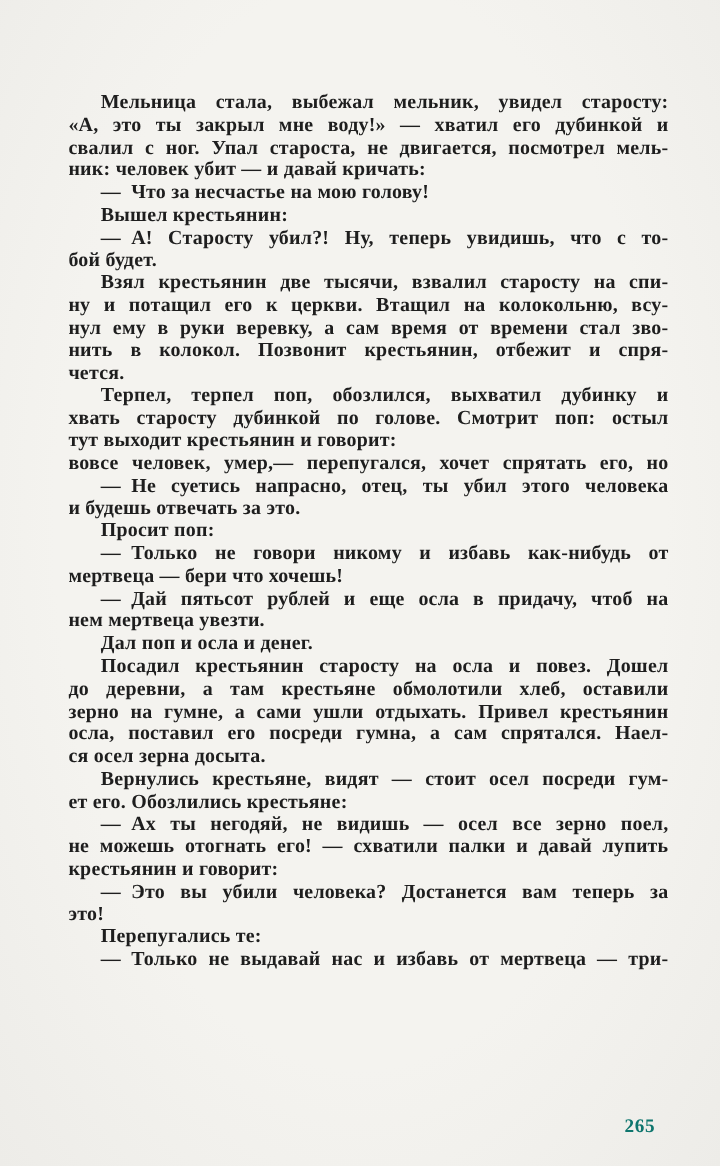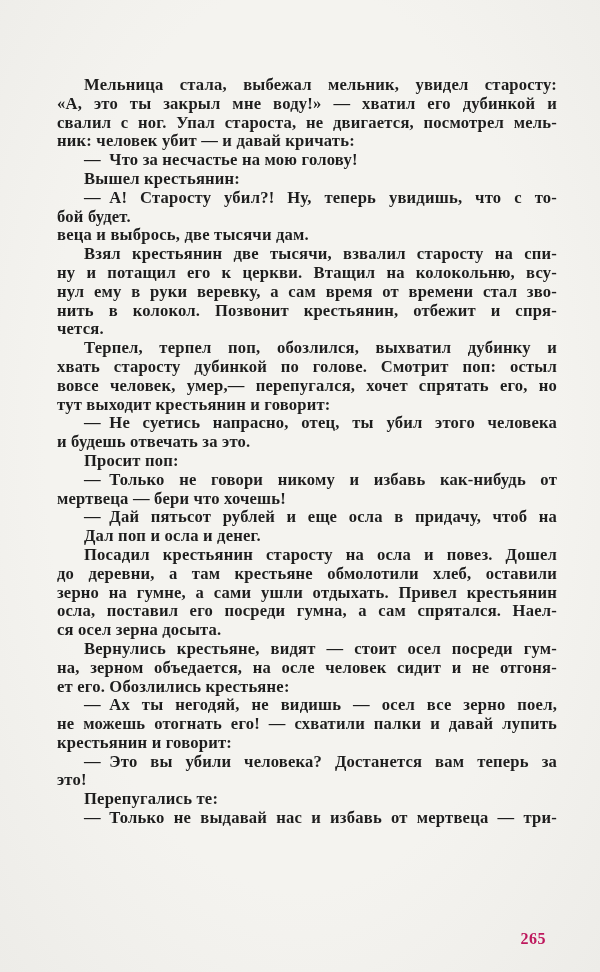--- a/index.html
+++ b/index.html
@@ -46,21 +46,21 @@
   .line.last {
     text-align-last: left;
   }
   .page-number {
     position: absolute;
     top: 896px;
     right: 54px;
     font-size: 16px;
     font-weight: 600;
     letter-spacing: 0.5px;
-    color: #be185d;
+    color: #0f766e;
   }
 </style>
 </head>
 <body>
 
 <div class="page">
   <div class="text-block">
       <div class="paragraph">
         <div class="line first">Мельница стала, выбежал мельник, увидел старосту:</div>
         <div class="line">«А, это ты закрыл мне воду!» — хватил его дубинкой и</div>
@@ -71,62 +71,61 @@
         <div class="line first last">— Что за несчастье на мою голову!</div>
       </div>
       <div class="paragraph">
         <div class="line first last">Вышел крестьянин:</div>
       </div>
       <div class="paragraph">
         <div class="line first">— А! Старосту убил?! Ну, теперь увидишь, что с то-</div>
         <div class="line last">бой будет.</div>
       </div>
       <div class="paragraph">
-        <div class="line last">веца и выбрось, две тысячи дам.</div>
       </div>
       <div class="paragraph">
         <div class="line first">Взял крестьянин две тысячи, взвалил старосту на спи-</div>
         <div class="line">ну и потащил его к церкви. Втащил на колокольню, всу-</div>
         <div class="line">нул ему в руки веревку, а сам время от времени стал зво-</div>
         <div class="line">нить в колокол. Позвонит крестьянин, отбежит и спря-</div>
         <div class="line last">чется.</div>
       </div>
       <div class="paragraph">
         <div class="line first">Терпел, терпел поп, обозлился, выхватил дубинку и</div>
         <div class="line">хвать старосту дубинкой по голове. Смотрит поп: остыл</div>
+        <div class="line last">тут выходит крестьянин и говорит:</div>
         <div class="line">вовсе человек, умер,— перепугался, хочет спрятать его, но</div>
-        <div class="line last">тут выходит крестьянин и говорит:</div>
       </div>
       <div class="paragraph">
         <div class="line first">— Не суетись напрасно, отец, ты убил этого человека</div>
         <div class="line last">и будешь отвечать за это.</div>
       </div>
       <div class="paragraph">
         <div class="line first last">Просит поп:</div>
       </div>
       <div class="paragraph">
         <div class="line first">— Только не говори никому и избавь как-нибудь от</div>
         <div class="line last">мертвеца — бери что хочешь!</div>
       </div>
       <div class="paragraph">
         <div class="line first">— Дай пятьсот рублей и еще осла в придачу, чтоб на</div>
+        <div class="line last">нем мертвеца увезти.</div>
       </div>
       <div class="paragraph">
         <div class="line first last">Дал поп и осла и денег.</div>
       </div>
       <div class="paragraph">
         <div class="line first">Посадил крестьянин старосту на осла и повез. Дошел</div>
         <div class="line">до деревни, а там крестьяне обмолотили хлеб, оставили</div>
         <div class="line">зерно на гумне, а сами ушли отдыхать. Привел крестьянин</div>
         <div class="line">осла, поставил его посреди гумна, а сам спрятался. Наел-</div>
         <div class="line last">ся осел зерна досыта.</div>
       </div>
       <div class="paragraph">
         <div class="line first">Вернулись крестьяне, видят — стоит осел посреди гум-</div>
-        <div class="line">на, зерном объедается, на осле человек сидит и не отгоня-</div>
         <div class="line last">ет его. Обозлились крестьяне:</div>
       </div>
       <div class="paragraph">
         <div class="line first">— Ах ты негодяй, не видишь — осел все зерно поел,</div>
         <div class="line">не можешь отогнать его! — схватили палки и давай лупить</div>
         <div class="line last">крестьянин и говорит:</div>
       </div>
       <div class="paragraph">
         <div class="line first">— Это вы убили человека? Достанется вам теперь за</div>
         <div class="line last">это!</div>

